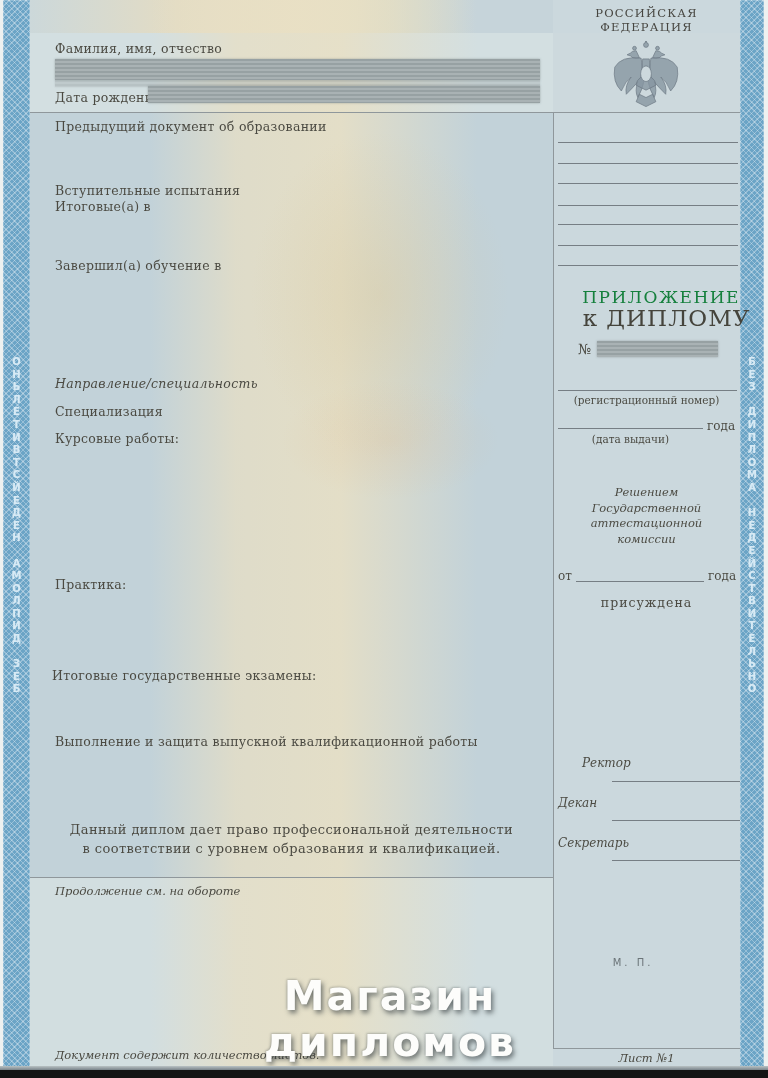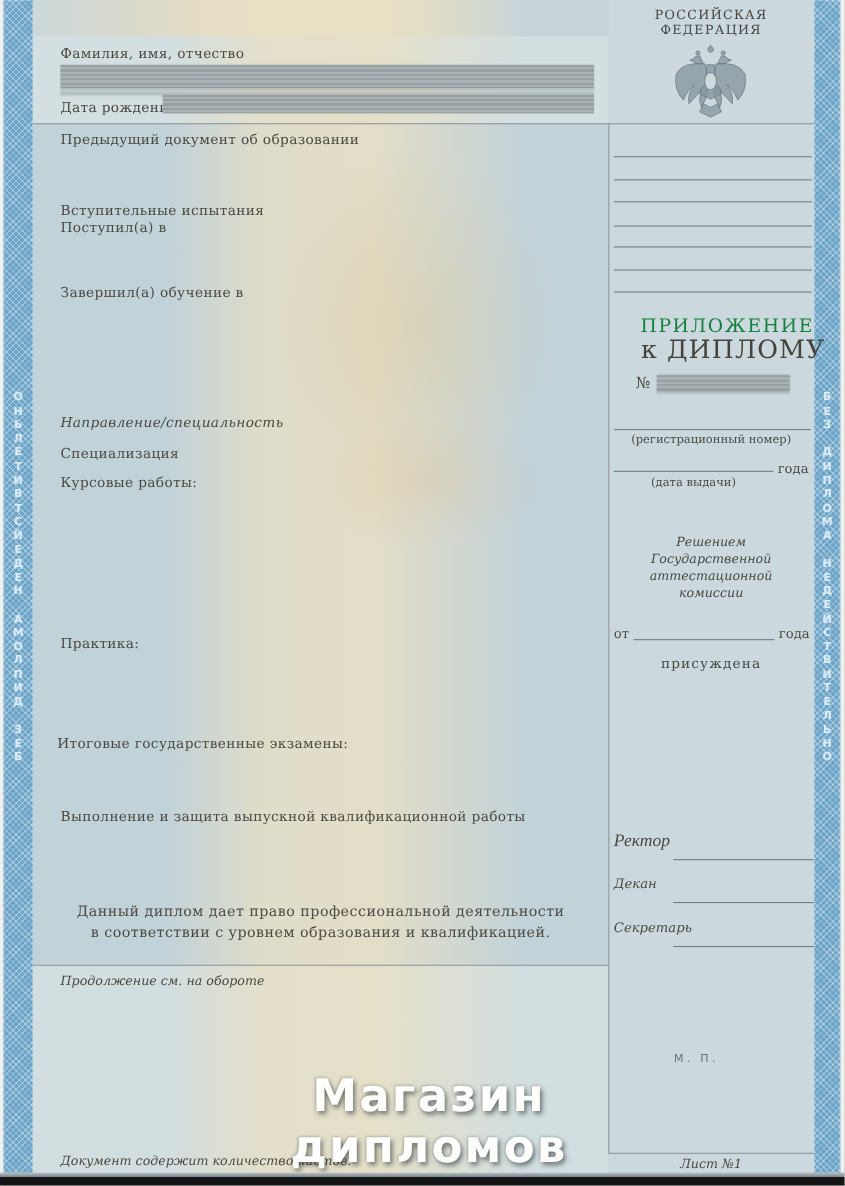--- a/index.html
+++ b/index.html
@@ -159,21 +159,21 @@
   <div class="abs bar" style="left:55px;top:59px;width:485px;height:21px;"></div>
   <div class="abs bar" style="left:55px;top:80px;width:485px;height:7px;opacity:.45;"></div>
   <div class="abs lbl" style="left:55px;top:90px;">Дата рождения</div>
   <div class="abs bar" style="left:148px;top:86px;width:392px;height:17px;"></div>
 
   <div class="abs hline" style="left:30px;top:112px;width:710px;"></div>
   <div class="abs vline" style="left:553px;top:112px;height:936px;"></div>
 
   <div class="abs lbl" style="left:55px;top:119px;">Предыдущий документ об образовании</div>
   <div class="abs lbl" style="left:55px;top:183px;">Вступительные испытания</div>
-  <div class="abs lbl" style="left:55px;top:199px;">Поступил(а) в</div>
+  <div class="abs lbl" style="left:55px;top:199px;">Итоговые(а) в</div>
   <div class="abs lbl" style="left:55px;top:258px;">Завершил(а) обучение в</div>
   <div class="abs lbl" style="left:55px;top:376px;font-style:italic;">Направление/специальность</div>
   <div class="abs lbl" style="left:55px;top:404px;">Специализация</div>
   <div class="abs lbl" style="left:55px;top:431px;">Курсовые работы:</div>
   <div class="abs lbl" style="left:55px;top:577px;">Практика:</div>
   <div class="abs lbl" style="left:52px;top:668px;">Итоговые государственные экзамены:</div>
   <div class="abs lbl" style="left:55px;top:734px;">Выполнение и защита выпускной квалификационной работы</div>
 
   <div class="abs ctr" style="left:30px;top:822px;width:523px;font-size:13px;letter-spacing:.4px;">Данный диплом дает право профессиональной деятельности</div>
   <div class="abs ctr" style="left:30px;top:841px;width:523px;font-size:13px;letter-spacing:.4px;">в соответствии с уровнем образования и квалификацией.</div>
@@ -208,21 +208,21 @@
     <div>Государственной</div>
     <div>аттестационной</div>
     <div>комиссии</div>
   </div>
 
   <div class="abs" style="left:558px;top:569px;font-size:12px;">от</div>
   <div class="abs rule" style="left:576px;top:581px;width:128px;"></div>
   <div class="abs" style="left:708px;top:569px;font-size:12px;">года</div>
   <div class="abs ctr" style="left:553px;top:595px;width:187px;font-size:12.5px;letter-spacing:1px;">присуждена</div>
 
-  <div class="abs it" style="left:558px;top:756px;font-size:16px;font-family:Liberation Serif, serif;">Ректор</div>
+  <div class="abs it" style="left:582px;top:756px;font-size:12px;">Ректор</div>
   <div class="abs rule" style="left:612px;top:781px;width:128px;"></div>
   <div class="abs it" style="left:558px;top:796px;font-size:12px;">Декан</div>
   <div class="abs rule" style="left:612px;top:820px;width:128px;"></div>
   <div class="abs it" style="left:558px;top:836px;font-size:12px;">Секретарь</div>
   <div class="abs rule" style="left:612px;top:860px;width:128px;"></div>
 
   <div class="abs seal ctr" style="left:553px;top:957px;width:160px;">М. П.</div>
 
   <div class="abs hline" style="left:553px;top:1048px;width:187px;"></div>
   <div class="abs it ctr" style="left:553px;top:1051px;width:187px;font-size:11.5px;">Лист №1</div>

